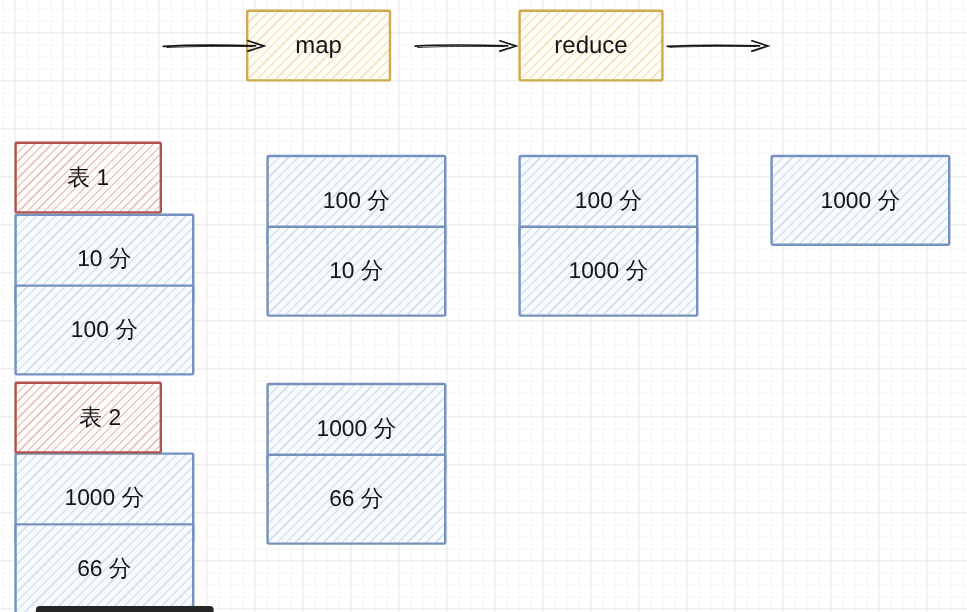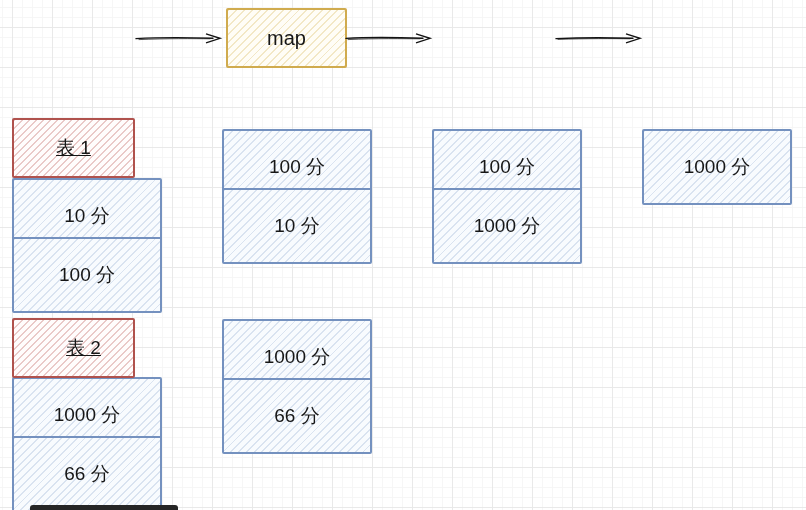--- a/index.html
+++ b/index.html
@@ -39,21 +39,20 @@
   }
   
   .table-hdr{
     width:123px;height:60px;
     border:2px solid var(--table-border,#b0524d);
     background:
       repeating-linear-gradient(135deg, rgba(184,84,80,0.30) 0px, rgba(184,84,80,0.30) 1.4px, transparent 1.4px, transparent 5px),
       #fffcfc;
     font-size:19px;
     z-index:3;
-    text-decoration:underline;
   }
   
   .item{
     width:150px;height:76px;
     border:2px solid var(--item-border,#7491bf);
     background:
       repeating-linear-gradient(135deg, rgba(108,142,191,0.22) 0px, rgba(108,142,191,0.22) 1.4px, transparent 1.4px, transparent 5.5px),
       #f8fbfe;
     font-size:19px;
     z-index:2;
@@ -65,22 +64,25 @@
   .bottom-bar{
     position:absolute;left:30px;top:505px;width:148px;height:5px;
     background:#262626;border-radius:3px 3px 0 0;z-index:5;
   }
 </style>
 </head>
 <body>
 
 <div class="canvas">
 
-  <div class="box step" style="left:226px;top:8px;">
+  <div class="box step" style="left:205px;top:8px;">
       <span>map</span>
+    </div>
+  <div class="box step" style="left:432px;top:8px;">
+      <span>reduce</span>
     </div>
 
   <svg class="arrows" width="806" height="510">
     <g>
       <path class="al" d="M136 38.6 C 162 37.2, 192 37.6, 213 38.2"></path>
       <path class="al2" d="M139 39.6 C 166 38.4, 194 38.6, 210 38.8"></path>
       <path class="ah" d="M206 33.8 L220 38.3 L206 42.8"></path>
     </g>
     <g>
       <path class="al" d="M346 38.4 C 372 36.8, 402 37.6, 423 38.2"></path>

